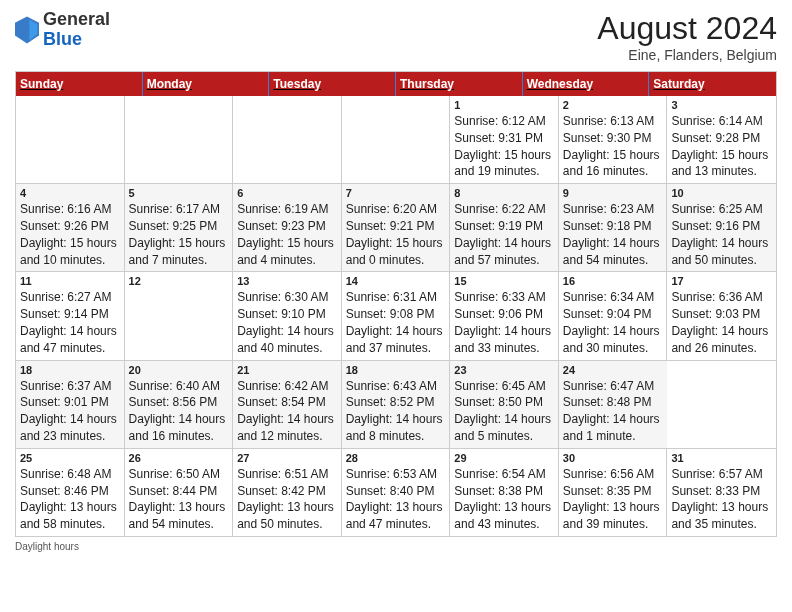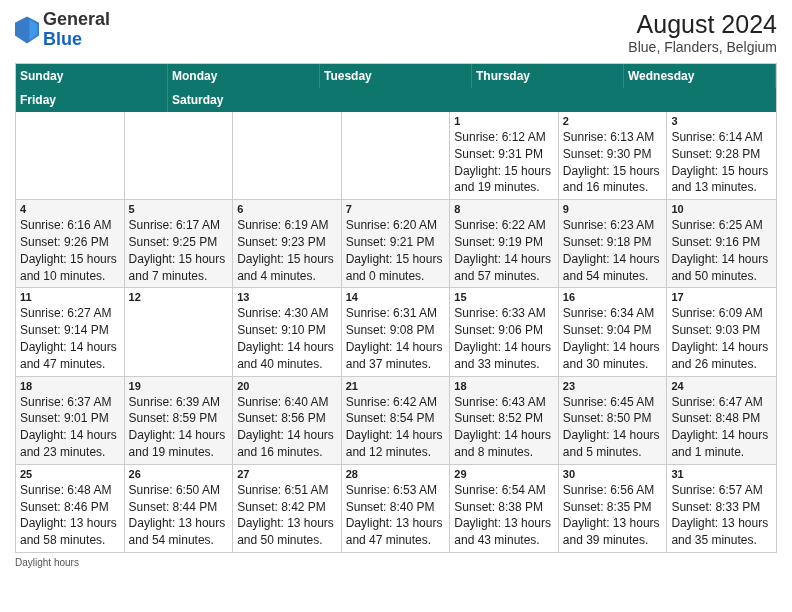--- a/index.html
+++ b/index.html
@@ -36,38 +36,39 @@
     .logo-general { color: #333; }
     .logo-blue { color: #1565c0; }
     .logo-icon {
       width: 24px;
       height: 28px;
     }
     .title-block {
       text-align: right;
     }
     .month-title {
-      font-size: 25px;
+      font-size: 32px;
       font-weight: normal;
       color: #222;
     }
     .location {
       font-size: 14px;
       color: #444;
     }
     .calendar {
       flex: 1;
       display: flex;
       flex-direction: column;
       border: 1px solid #ccc;
     }
     .cal-header {
       display: grid;
-      grid-template-columns: repeat(5, 1fr);
-      background: #0f766e;
+      grid-template-columns: repeat(6, 1fr);
+      background: #b91c1c;
+      text-decoration: underline;
     }
     .cal-header-cell {
       color: #fff;
       font-size: 12px;
       font-weight: bold;
       padding: 5px 4px;
       text-align: left;
       border-right: 1px solid #3a7bd5;
     }
     .cal-header-cell:last-child { border-right: none; }
@@ -120,32 +121,31 @@
         <polygon points="15,0 30,8 30,24 15,34 0,24 0,8" fill="#1565c0" opacity="0.85"></polygon>
         <polygon points="18,4 28,10 28,22 18,30" fill="#42a5f5" opacity="0.7"></polygon>
       </svg>
       <div class="logo-text">
         <span class="logo-general">General</span><br>
         <span class="logo-blue">Blue</span>
       </div>
     </div>
     <div class="title-block">
       <div class="month-title">August 2024</div>
-      <div class="location">Blue, Flanders, Belgium</div>
+      <div class="location">Eine, Flanders, Belgium</div>
     </div>
   </div>
 
   <div class="calendar">
     <div class="cal-header">
       <div class="cal-header-cell">Sunday</div>
       <div class="cal-header-cell">Monday</div>
       <div class="cal-header-cell">Tuesday</div>
       <div class="cal-header-cell">Thursday</div>
       <div class="cal-header-cell">Wednesday</div>
-      <div class="cal-header-cell">Friday</div>
       <div class="cal-header-cell">Saturday</div>
     </div>
     <div class="cal-body" id="cal-body">
     <div class="cal-row">
           <div class="cal-cell"></div>
           <div class="cal-cell"></div>
           <div class="cal-cell"></div>
           <div class="cal-cell"></div>
           <div class="cal-cell">
             <div class="day-num">1</div>
@@ -215,21 +215,21 @@
             <div class="day-num">11</div>
             <div class="day-info">Sunrise: 6:27 AM
 Sunset: 9:14 PM
 Daylight: 14 hours and 47 minutes.</div>
           </div>
           <div class="cal-cell">
             <div class="day-num">12</div>
           </div>
           <div class="cal-cell">
             <div class="day-num">13</div>
-            <div class="day-info">Sunrise: 4:30 AM
+            <div class="day-info">Sunrise: 6:30 AM
 Sunset: 9:10 PM
 Daylight: 14 hours and 40 minutes.</div>
           </div>
           <div class="cal-cell">
             <div class="day-num">14</div>
             <div class="day-info">Sunrise: 6:31 AM
 Sunset: 9:08 PM
 Daylight: 14 hours and 37 minutes.</div>
           </div>
           <div class="cal-cell">
@@ -239,37 +239,31 @@
 Daylight: 14 hours and 33 minutes.</div>
           </div>
           <div class="cal-cell">
             <div class="day-num">16</div>
             <div class="day-info">Sunrise: 6:34 AM
 Sunset: 9:04 PM
 Daylight: 14 hours and 30 minutes.</div>
           </div>
           <div class="cal-cell">
             <div class="day-num">17</div>
-            <div class="day-info">Sunrise: 6:09 AM
+            <div class="day-info">Sunrise: 6:36 AM
 Sunset: 9:03 PM
 Daylight: 14 hours and 26 minutes.</div>
           </div>
         </div>
         <div class="cal-row">
           <div class="cal-cell alt-bg">
             <div class="day-num">18</div>
             <div class="day-info">Sunrise: 6:37 AM
 Sunset: 9:01 PM
 Daylight: 14 hours and 23 minutes.</div>
-          </div>
-          <div class="cal-cell alt-bg">
-            <div class="day-num">19</div>
-            <div class="day-info">Sunrise: 6:39 AM
-Sunset: 8:59 PM
-Daylight: 14 hours and 19 minutes.</div>
           </div>
           <div class="cal-cell alt-bg">
             <div class="day-num">20</div>
             <div class="day-info">Sunrise: 6:40 AM
 Sunset: 8:56 PM
 Daylight: 14 hours and 16 minutes.</div>
           </div>
           <div class="cal-cell alt-bg">
             <div class="day-num">21</div>
             <div class="day-info">Sunrise: 6:42 AM

